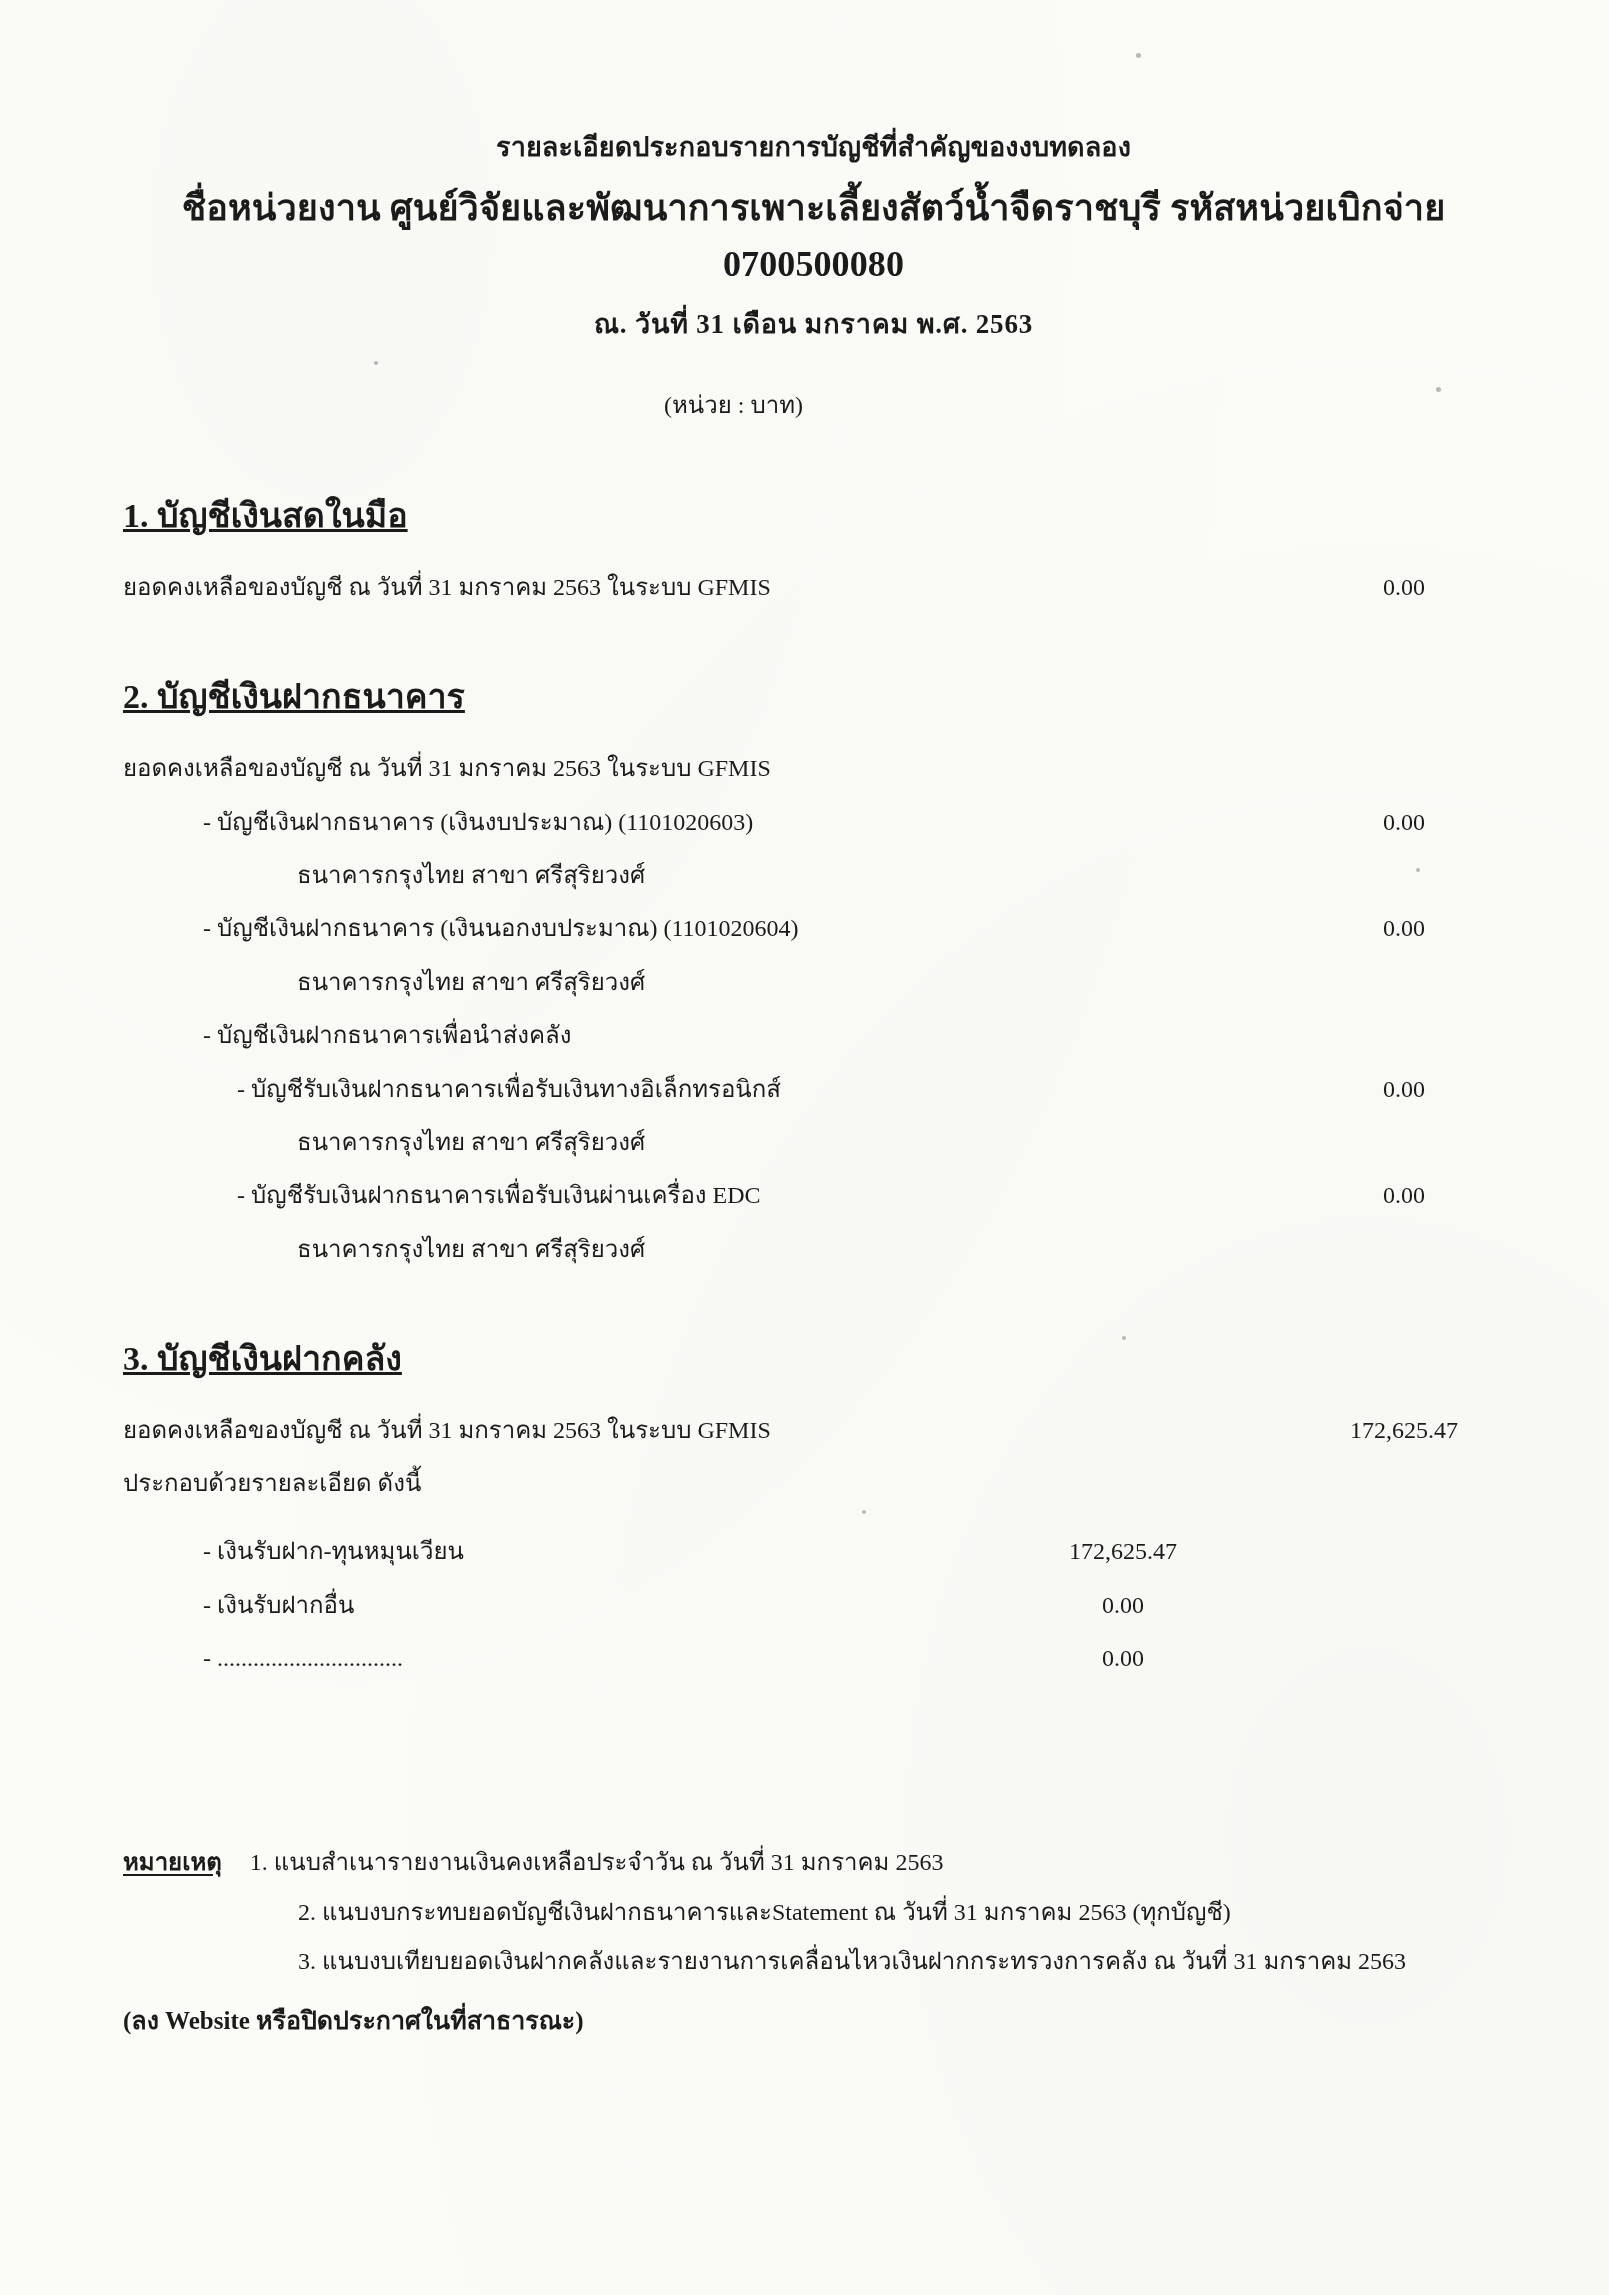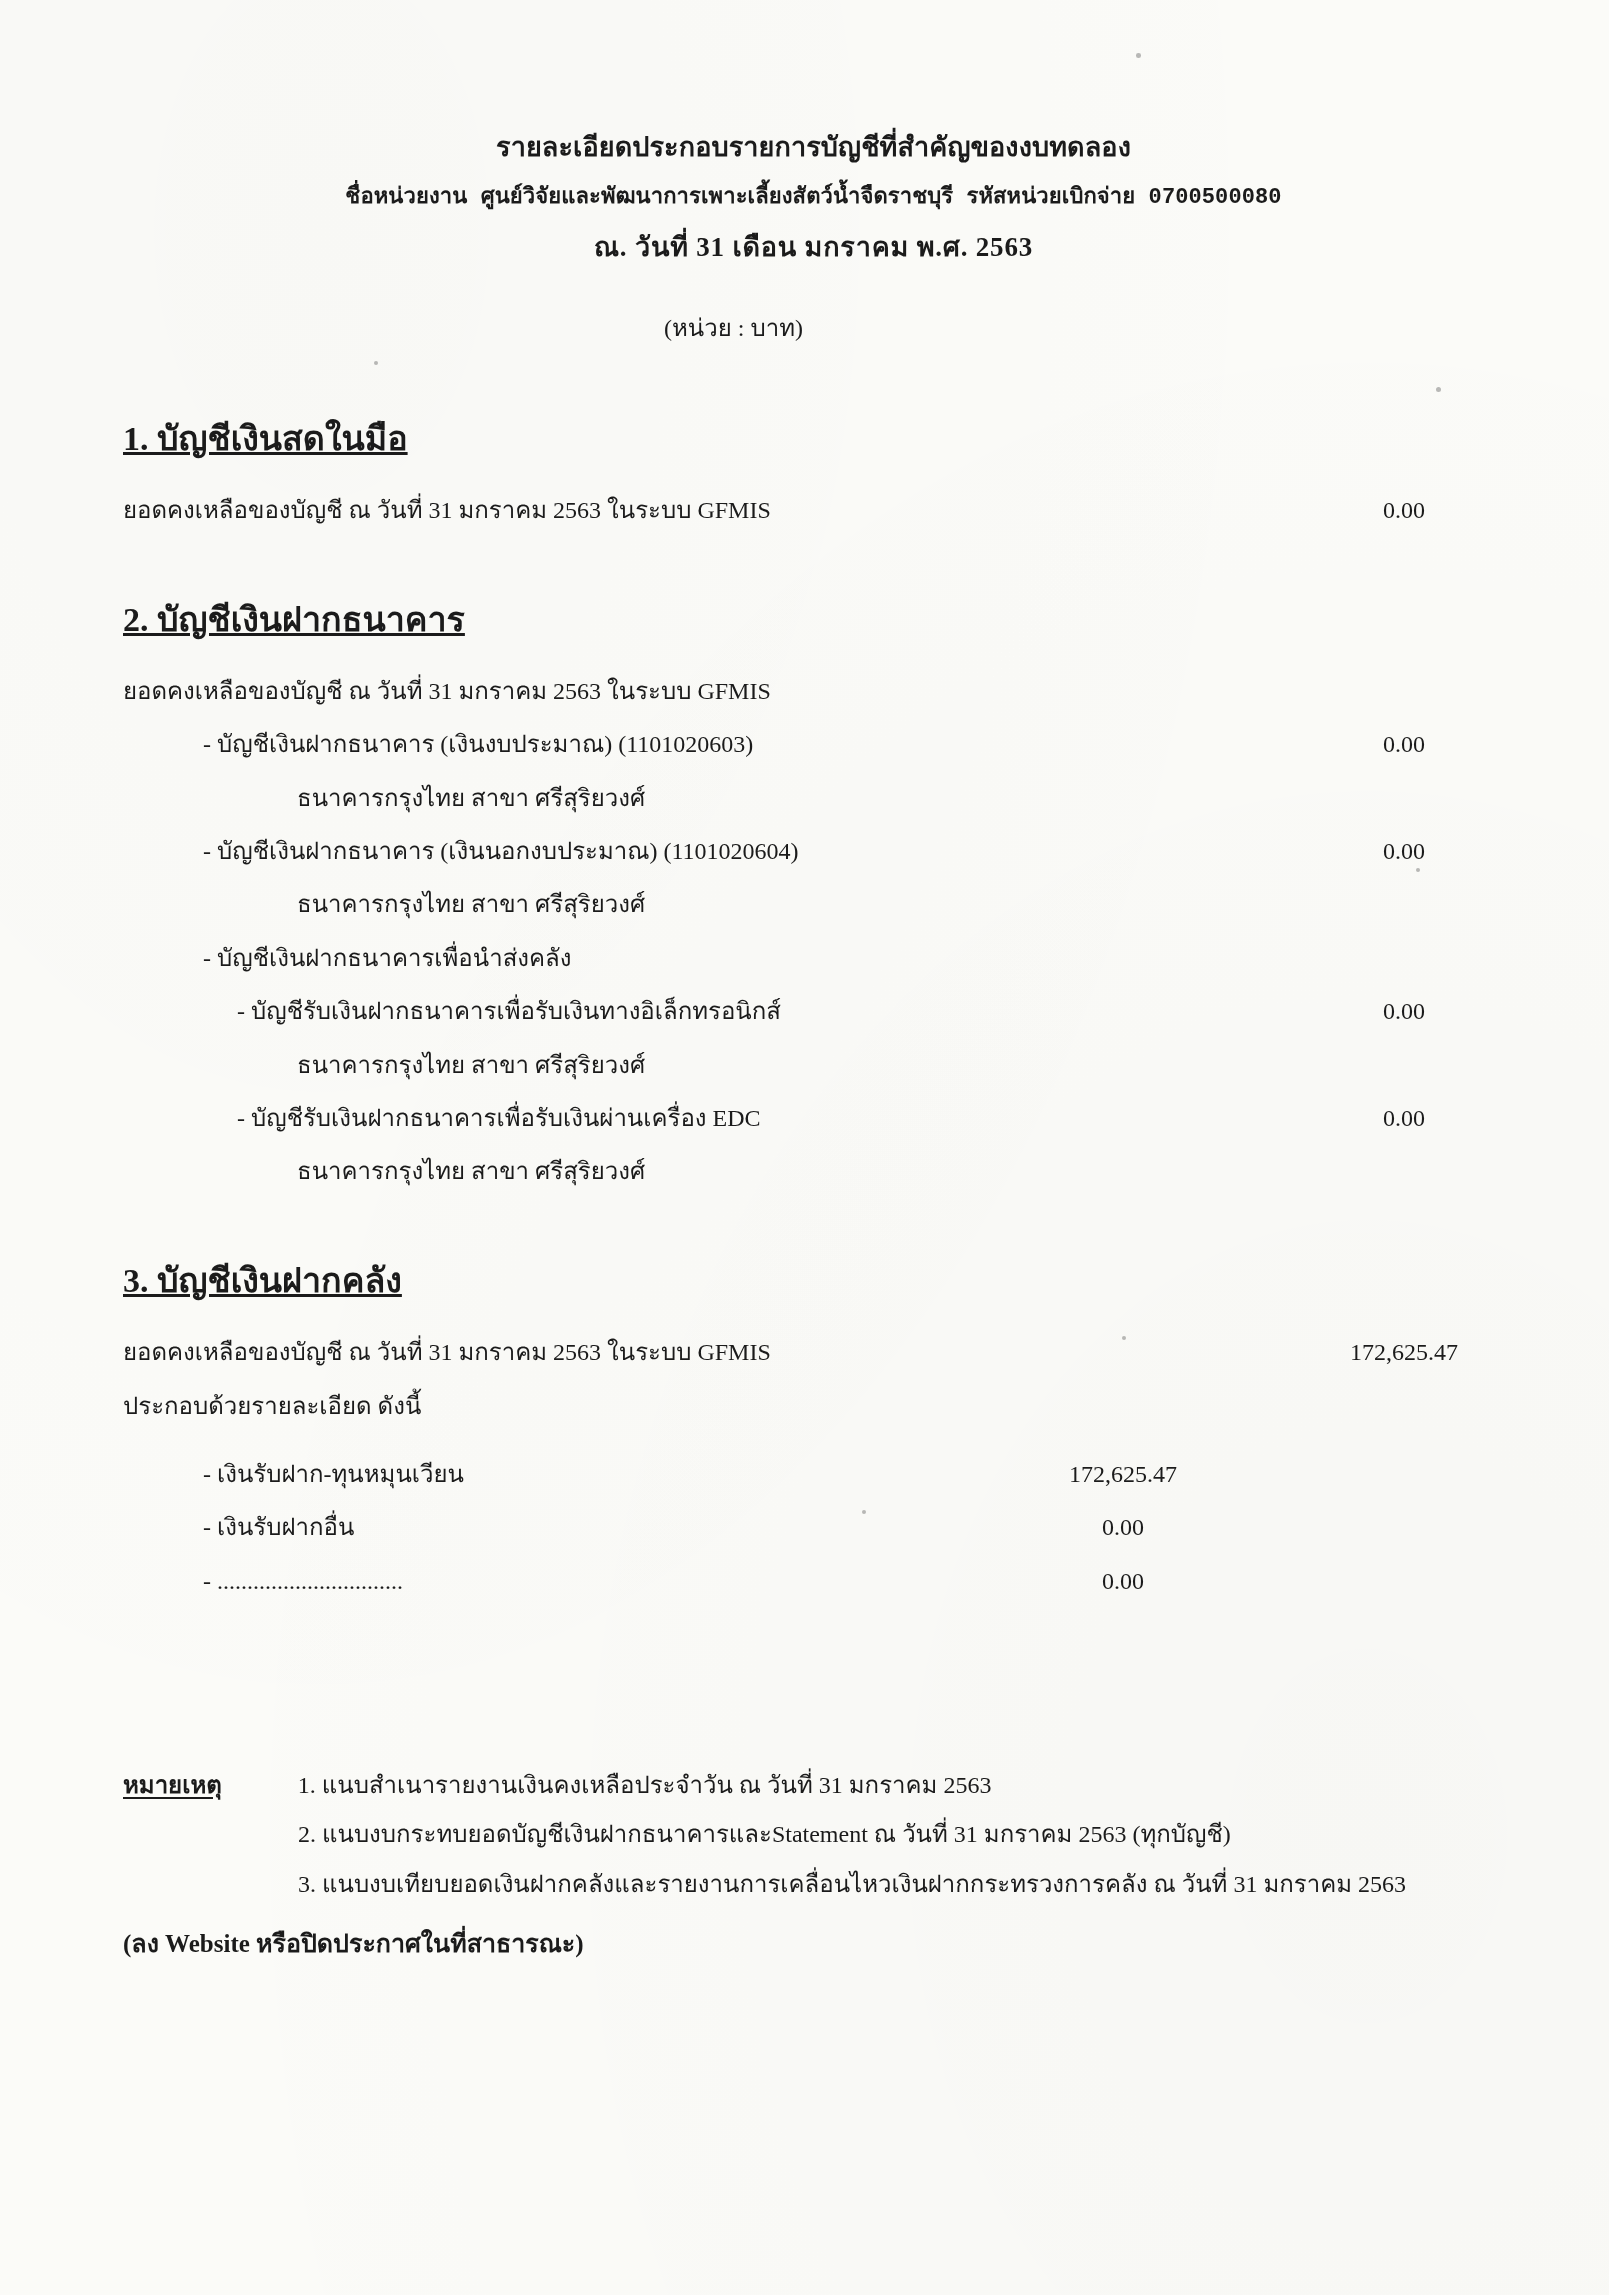--- a/index.html
+++ b/index.html
@@ -43,23 +43,22 @@
   .doc-header {
     text-align: center;
   }
   .title-line {
     font-weight: bold;
     font-size: 27px;
     letter-spacing: 0.1px;
     line-height: 1.55;
   }
   .title-line.t2 {
-    font-size: 22px;
+    font-size: 36px;
     margin-top: 12px;
-    font-family: Liberation Mono, monospace;
   }
   .title-line.t3 {
     font-size: 27px;
     margin-top: 12px;
     letter-spacing: 0.8px;
   }
   .unit-line {
     text-align: center;
     font-size: 24px;
     margin-top: 39px;
@@ -110,21 +109,20 @@
 
   
   .notes {
     margin-top: 167px;
     font-size: 24px;
     line-height: 1.62;
   }
   .notes-head {
     display: flex;
     align-items: baseline;
-    gap: 48px;
   }
   .notes-label {
     font-weight: bold;
     text-decoration: underline;
     text-underline-offset: 4px;
     white-space: nowrap;
     margin-right: 28px;
   }
   .note-item {
     margin-bottom: 10.7px;

